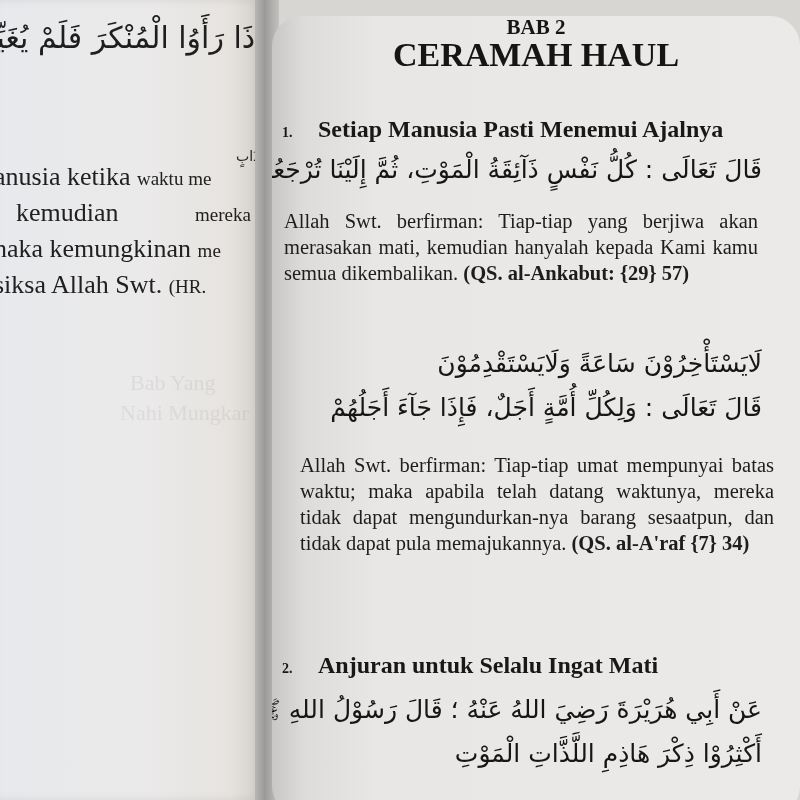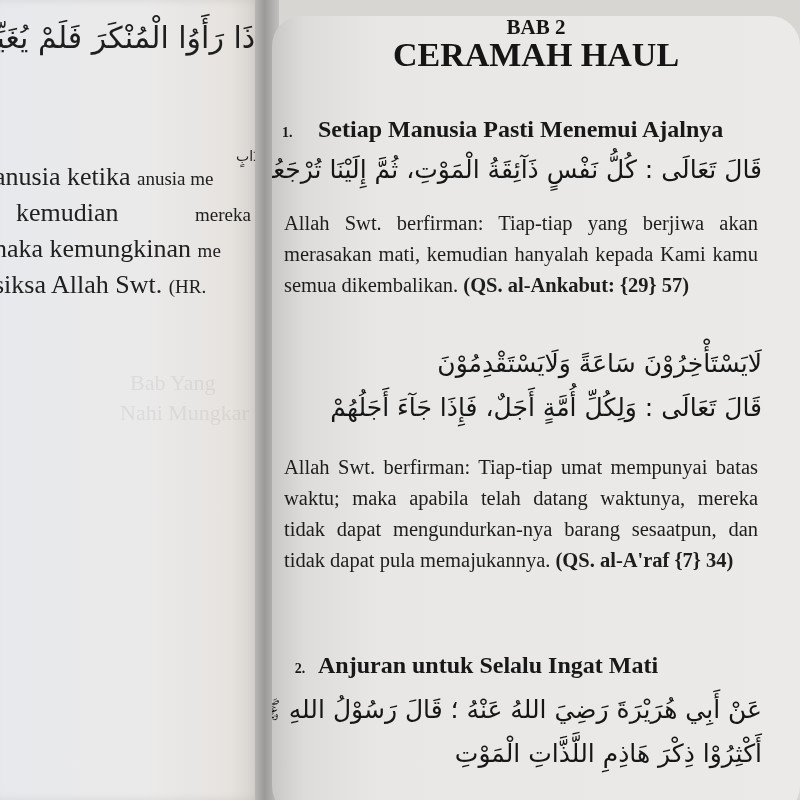--- a/index.html
+++ b/index.html
@@ -67,36 +67,36 @@
 
     .arabic {
       position:absolute; right:38px; direction:rtl; text-align:right;
       font-family:"DejaVu Sans", sans-serif; color:#161616;
       font-size:25px; line-height:44px; white-space:nowrap;
     }
 
     .body-text {
       position:absolute; left:12px; width:474px;
       font-family:"Liberation Serif", serif; font-size:20.5px; color:#1d1d1d;
-      line-height:31px; text-align:justify; text-align-last:left;
+      line-height:26px; text-align:justify; text-align-last:left;
     }
     .body-text .ref { font-weight:bold; }
   </style>
 </head>
 <body>
 
 <div class="page-left">
   <div class="bleed" style="left:130px;top:370px;">Bab Yang</div>
   <div class="bleed" style="left:120px;top:400px;">Nahi Mungkar</div>
 
   <div class="left-arabic-big">إِذَا رَأَوُا الْمُنْكَرَ فَلَمْ يُغَيِّرُ</div>
   <div class="left-arabic-small2">بِعَذَابٍ</div>
 
   <div class="left-lines">
-    <div class="ln"><span>anusia ketika </span><span class="small">anusia me</span></div>
+    <div class="ln"><span>anusia ketika </span><span class="small">waktu me</span></div>
     <div class="ln" style="padding-left:22px"><span>  kemudian     </span><span class="small" style="padding-left:70px">mereka</span></div>
     <div class="ln"><span>naka  kemungkinan </span><span class="small">me</span></div>
     <div class="ln"><span>siksa  Allah  Swt. </span><span class="small">(HR. </span></div>
   </div>
 </div>
 
 <div class="spine-shadow"></div>
 
 <div class="page-right">
   <div class="chapter">
@@ -115,26 +115,26 @@
   <div class="body-text" style="top:192px;">
     <span>Allah Swt. berfirman: Tiap-tiap yang berjiwa akan merasakan mati, kemudian hanyalah kepada Kami kamu semua dikembalikan.</span>
     <span class="ref">(QS. al-Ankabut: {29} 57)</span>
   </div>
 
   <div class="arabic" style="top:326px;">
     <div>لَايَسْتَأْخِرُوْنَ سَاعَةً وَلَايَسْتَقْدِمُوْنَ</div>
     <div>قَالَ تَعَالَى : وَلِكُلِّ أُمَّةٍ أَجَلٌ، فَإِذَا جَآءَ أَجَلُهُمْ</div>
   </div>
 
-  <div class="body-text" style="top:436px;">
+  <div class="body-text" style="top:436px;margin-left:16px;">
     <span>Allah Swt. berfirman: Tiap-tiap umat mempunyai batas waktu; maka apabila telah datang waktunya, mereka tidak dapat mengundurkan-nya barang sesaatpun, dan tidak dapat pula memajukannya.</span>
     <span class="ref">(QS. al-A'raf {7} 34)</span>
   </div>
 
-  <div class="section-heading" style="top:636px;text-align:center;">
+  <div class="section-heading" style="top:636px;">
     <span class="num">2.</span><span>Anjuran untuk Selalu Ingat Mati</span>
   </div>
 
   <div class="arabic" style="top:672px;">
     <div>عَنْ أَبِي هُرَيْرَةَ رَضِيَ اللهُ عَنْهُ ؛ قَالَ رَسُوْلُ اللهِ ﷺ :</div>
     <div>أَكْثِرُوْا ذِكْرَ هَاذِمِ اللَّذَّاتِ الْمَوْتِ</div>
   </div>
 </div>
 
 </body></html>

